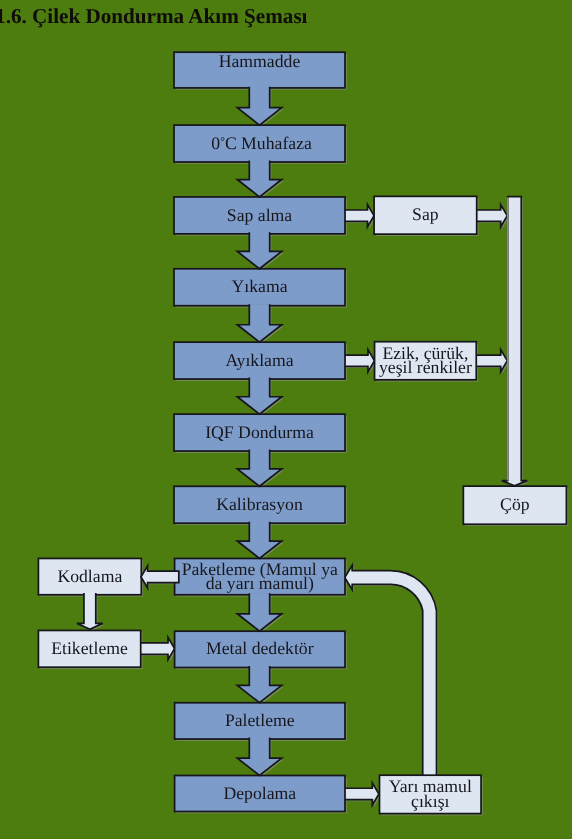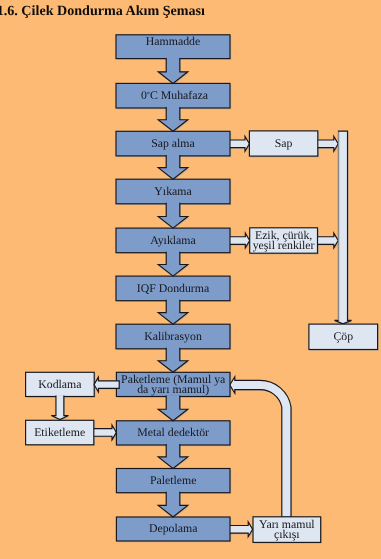--- a/index.html
+++ b/index.html
@@ -1,21 +1,21 @@
 <!DOCTYPE html>
 <html><head>
 <meta charset="utf-8">
 <title>Cilek Dondurma Akim Semasi</title>
 <style>
   html,body{margin:0;padding:0;background:#ffffff;}
   *{-webkit-font-smoothing:antialiased;text-rendering:geometricPrecision;}
   svg#diagram text{opacity:0.999;}
   #title{will-change:opacity;}
   body{width:381px;height:559px;overflow:hidden;font-family:"Liberation Serif",serif;}
-  #page{position:relative;width:381px;height:559px;background:#fdba74;}
+  #page{position:relative;width:381px;height:559px;background:#4d7c0f;}
   #title{position:absolute;left:-3.3px;top:3px;font-size:14.1px;font-weight:bold;color:#100c08;white-space:nowrap;}
   svg#diagram{position:absolute;left:0;top:0;width:381px;height:559px;display:block;}
   .nlabel{font-family:"Liberation Serif",serif;font-size:11.8px;fill:#16161c;text-anchor:middle;dominant-baseline:alphabetic;}
 </style>
 </head>
 <body>
 
 <div id="page">
   <div id="title">1.6. Çilek Dondurma Akım Şeması</div>
   <svg id="diagram" viewBox="0 0 381 559" xmlns="http://www.w3.org/2000/svg">

